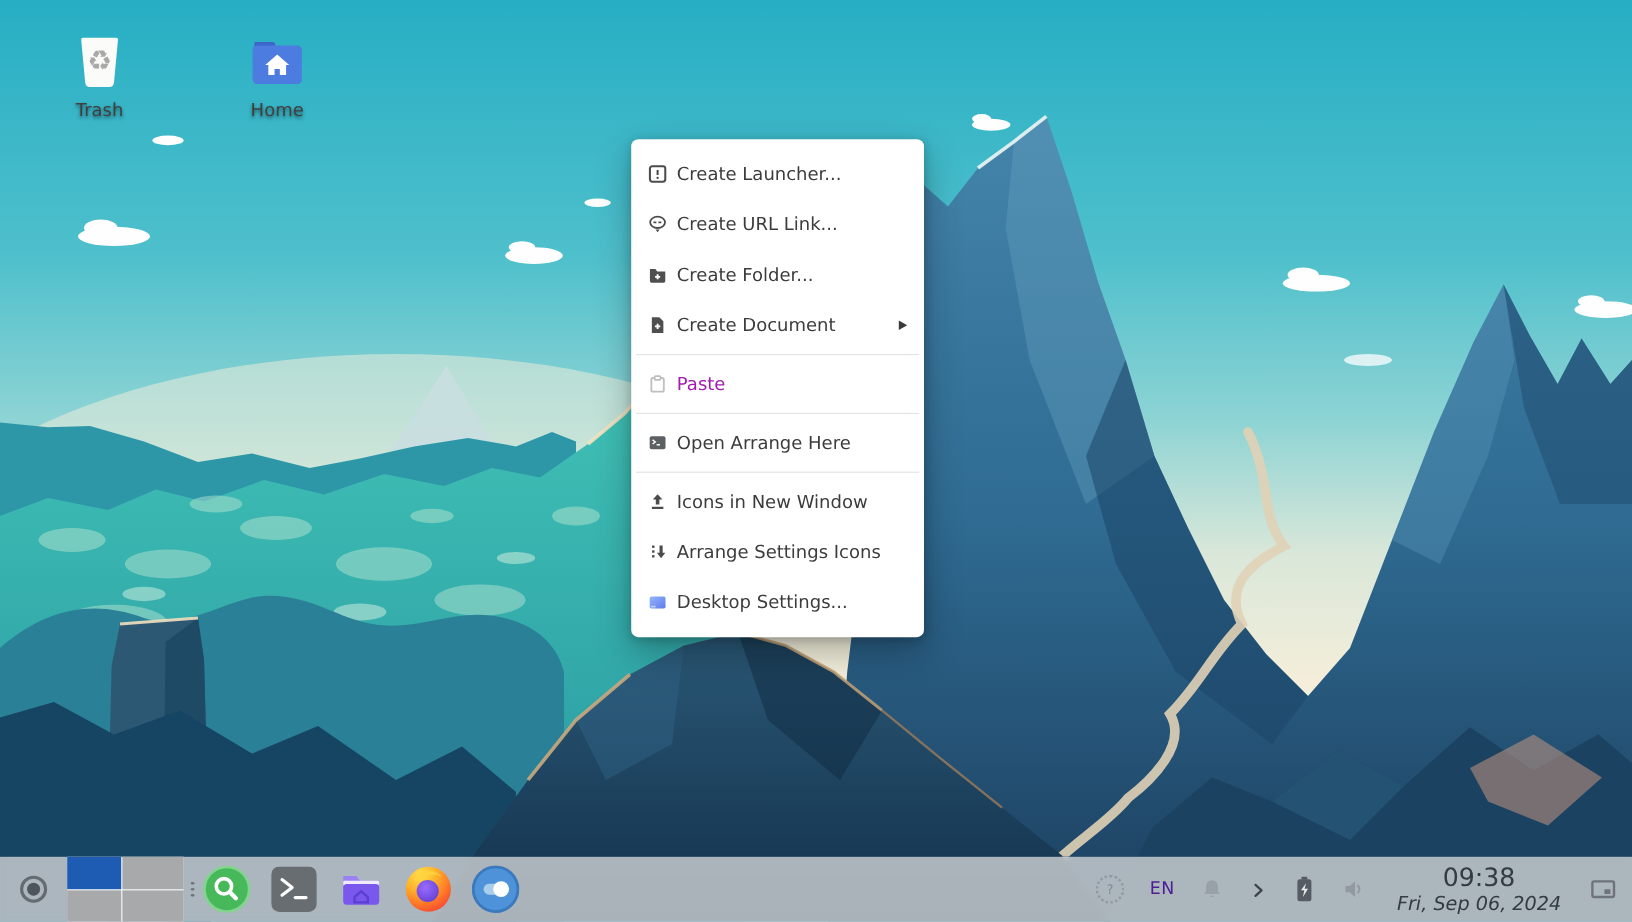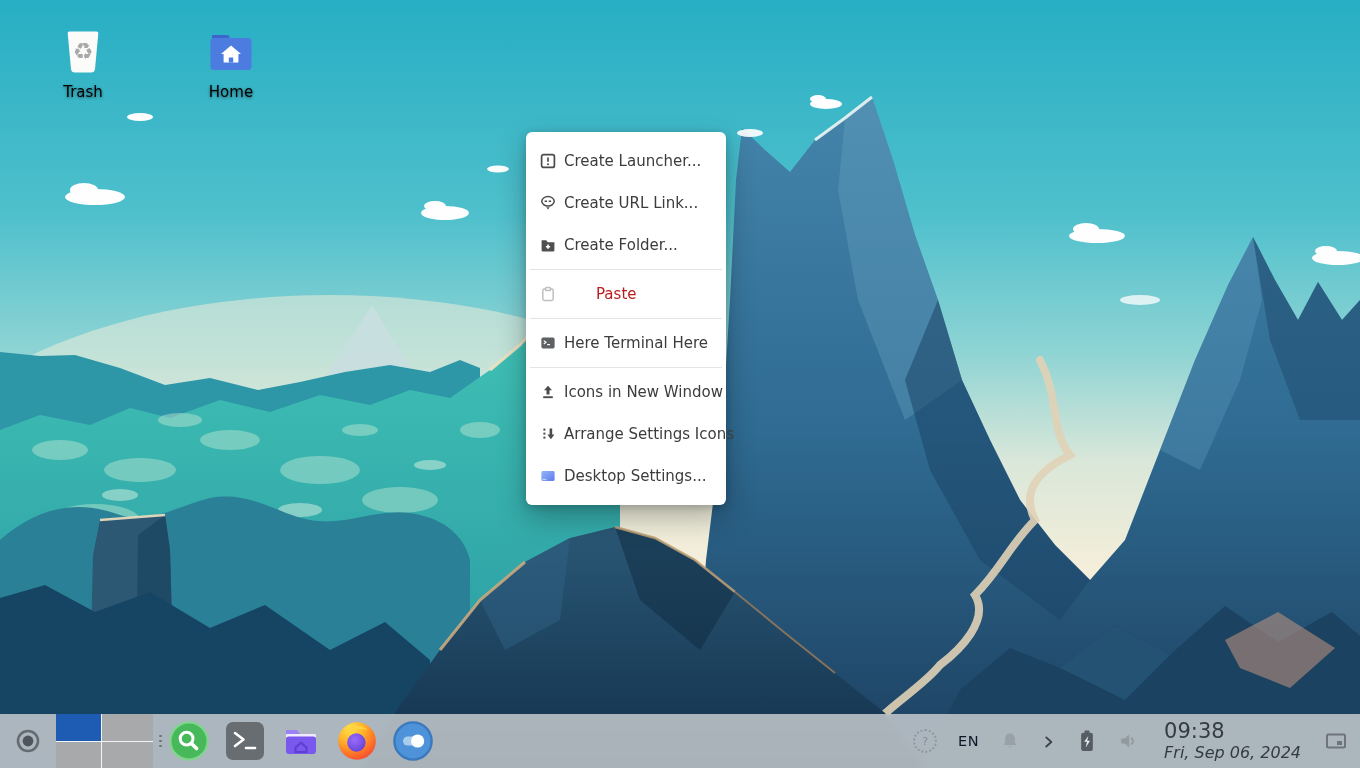--- a/index.html
+++ b/index.html
@@ -3,48 +3,48 @@
 <meta charset="utf-8">
 <style>
   html,body{margin:0;padding:0;}
   body{width:1360px;height:768px;overflow:hidden;font-family:"DejaVu Sans",sans-serif;-webkit-font-smoothing:antialiased;}
   .desktop{position:relative;width:1360px;height:768px;overflow:hidden;background:#2aa9bd;user-select:none;}
   .wallpaper{position:absolute;inset:0;width:100%;height:100%;display:block;}
 
   
   .desktop-icon{position:absolute;width:96px;display:flex;flex-direction:column;align-items:center;gap:5px;z-index:1;cursor:default;}
   .desktop-icon .glyph{width:52px;height:52px;display:flex;align-items:center;justify-content:center;}
-  .desktop-icon .label{color:#000000;font-size:15px;text-shadow:0 1px 3px rgba(0,0,0,.55);}
+  .desktop-icon .label{color:#404040;font-size:15px;text-shadow:0 1px 3px rgba(0,0,0,.55);}
   #icon-trash{left:35px;top:26px;}
   #icon-home{left:183px;top:26px;}
 
   
-  .context-menu{position:absolute;left:526px;top:132px;width:200px;background:#fff;border-radius:6px;
+  .context-menu{position:absolute;left:526px;top:116px;width:244px;background:#fff;border-radius:6px;
     box-shadow:0 12px 30px rgba(0,0,0,.28),0 2px 8px rgba(0,0,0,.18);padding:8px 0;z-index:3;}
   .menu-item{height:42px;display:flex;align-items:center;padding:0 14px;font-size:15px;color:#3c3c3c;cursor:default;white-space:nowrap;}
   .menu-item .mi-icon{width:16px;height:16px;margin-right:8px;flex:none;display:flex;align-items:center;justify-content:center;}
-  .menu-item.disabled{color:#b91c1c;gap:32px;}
+  .menu-item.disabled{color:#a21caf;}
   .menu-sep{height:1px;background:#e4e4e4;margin:3px 4px;}
   .submenu-arrow{margin-left:auto;width:0;height:0;border-left:7px solid #3a3a3a;border-top:4.5px solid transparent;border-bottom:4.5px solid transparent;}
 
   
   .taskbar{position:absolute;left:0;bottom:0;width:1360px;height:54px;background:rgba(204,207,210,.82);
     backdrop-filter:blur(2px);display:flex;align-items:center;z-index:2;}
   .tb-circle{margin-left:15px;width:26px;height:26px;flex:none;}
   .pager{margin-left:15px;width:97px;height:54px;flex:none;display:grid;grid-template-columns:45px 51px;grid-template-rows:26.5px 26.5px;gap:1px;background:rgba(255,255,255,.85);}
   .pager .ws{background:#a7a9ab;}
   .pager .ws.active{background:#1e5cb4;}
   .tb-handle{margin:0 7px 0 6px;display:flex;flex-direction:column;gap:2.5px;flex:none;}
   .tb-handle i{width:2.5px;height:2.5px;border-radius:50%;background:#70757a;display:block;}
   .launchers{display:flex;align-items:center;gap:16px;}
   .launcher{width:40px;height:40px;flex:none;display:flex;align-items:center;justify-content:center;cursor:pointer;}
   .tb-right{margin-left:auto;display:flex;align-items:center;gap:21px;padding-right:13px;}
   .seal{width:20px;height:20px;border-radius:50%;border:2px dotted #8f959b;color:#7d838a;font-size:11px;display:flex;align-items:center;justify-content:center;opacity:.85;flex:none;}
-  .kb-layout{font-size:14.5px;color:#0f172a;letter-spacing:.5px;}
-  .clock{text-align:left;color:#353b44;line-height:1.12;margin:17px 3px;}
+  .kb-layout{font-size:14.5px;color:#4c1d95;letter-spacing:.5px;}
+  .clock{text-align:center;color:#353b44;line-height:1.12;margin:17px 3px;}
   .clock .time{font-size:21px;}
   .clock .date{font-size:16px;font-style:italic;}
   .trayicon{display:flex;align-items:center;justify-content:center;flex:none;cursor:pointer;}
 </style>
 </head>
 <body>
 
 <div class="desktop">
 
   <svg class="wallpaper" viewBox="0 0 1360 768" preserveAspectRatio="none">
@@ -200,20 +200,30 @@
     <div class="menu-item">
       <span class="mi-icon">
         <svg viewBox="0 0 16 16" width="16" height="16">
           <path d="M1.6,3.2 h4.6 l1.5,2 h6.7 v8 a1.4,1.4 0 0 1 -1.4,1.4 H3 a1.4,1.4 0 0 1 -1.4,-1.4 Z" fill="#4f4f4f"></path>
           <path d="M8,7.6 v4.2 M5.9,9.7 h4.2" stroke="#fff" stroke-width="1.6"></path>
         </svg>
       </span>
       <span>Create Folder...</span>
     </div>
 
+    <div class="menu-item">
+      <span class="mi-icon">
+        <svg viewBox="0 0 16 16" width="16" height="16">
+          <path d="M3.2,1.4 h6.2 l3.4,3.4 v9.8 H3.2 Z" fill="#4f4f4f"></path>
+          <path d="M8,6.8 v4.4 M5.8,9 h4.4" stroke="#fff" stroke-width="1.6"></path>
+        </svg>
+      </span>
+      <span>Create Document</span>
+      <span class="submenu-arrow"></span>
+    </div>
 
     <div class="menu-sep"></div>
 
     <div class="menu-item disabled">
       <span class="mi-icon">
         <svg viewBox="0 0 16 16" width="16" height="16">
           <rect x="2.8" y="3" width="10.4" height="11.4" rx="1.4" fill="none" stroke="#bfbfbf" stroke-width="1.5"></rect>
           <rect x="5.6" y="1.4" width="4.8" height="3.2" rx="0.8" fill="#fff" stroke="#bfbfbf" stroke-width="1.5"></rect>
         </svg>
       </span>
@@ -223,21 +233,21 @@
     <div class="menu-sep"></div>
 
     <div class="menu-item">
       <span class="mi-icon">
         <svg viewBox="0 0 16 16" width="16" height="16">
           <rect x="1.4" y="2.6" width="13.2" height="10.8" rx="1.6" fill="#5d6164"></rect>
           <path d="M3.8,5.6 l2.2,1.7 -2.2,1.7" fill="none" stroke="#fff" stroke-width="1.2"></path>
           <line x1="7.2" y1="9.6" x2="10" y2="9.6" stroke="#fff" stroke-width="1.2"></line>
         </svg>
       </span>
-      <span>Here Terminal Here</span>
+      <span>Open Arrange Here</span>
     </div>
 
     <div class="menu-sep"></div>
 
     <div class="menu-item">
       <span class="mi-icon">
         <svg viewBox="0 0 16 16" width="16" height="16">
           <path d="M8,1.8 l4,4.4 h-2.5 v4.2 h-3 V6.2 h-2.5 Z" fill="#4b4b4b"></path>
           <line x1="3.2" y1="13.2" x2="12.8" y2="13.2" stroke="#4b4b4b" stroke-width="1.9"></line>
         </svg>

